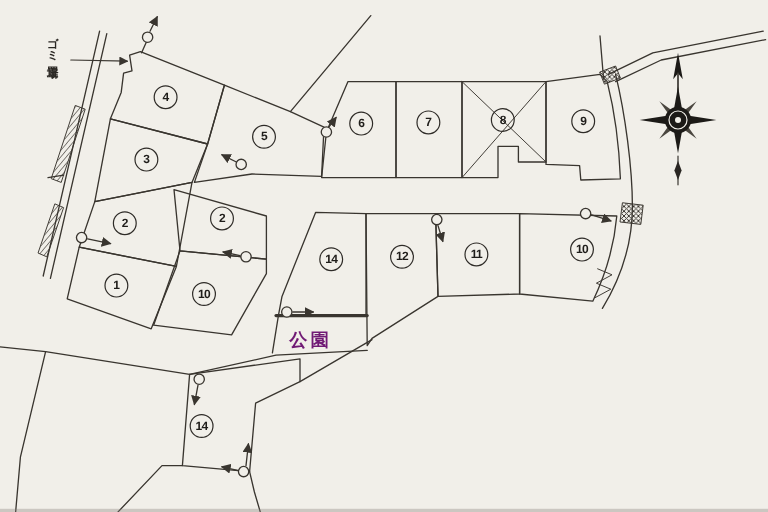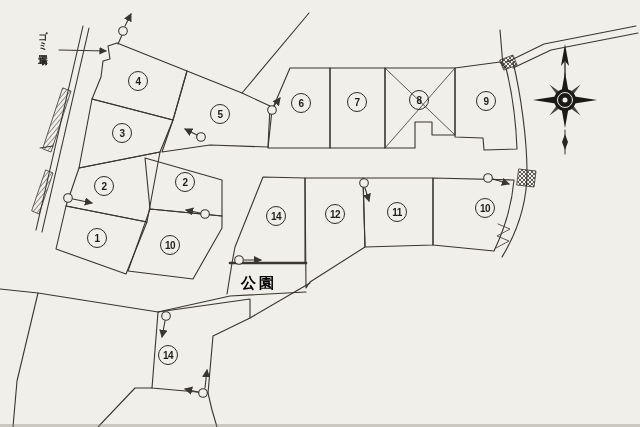--- a/index.html
+++ b/index.html
@@ -20,21 +20,21 @@
     border:1.6px solid #2e2b27;
     border-radius:50%;
     box-sizing:border-box;
     display:flex;align-items:center;justify-content:center;
     font-size:10px;font-weight:bold;color:#1f1d1a;
     letter-spacing:-0.5px;
     background:transparent;
   }
   .park-label{
     position:absolute;left:241px;top:274px;width:60px;
-    font-size:15px;font-weight:bold;color:#000000;
+    font-size:15px;font-weight:bold;color:#701a75;
     letter-spacing:3px;white-space:nowrap;
   }
   .garbage-label{
     position:absolute;left:36px;top:24px;height:60px;width:14px;
     writing-mode:vertical-rl;
     font-size:9.5px;font-weight:bold;color:#2a2723;
     letter-spacing:1px;line-height:14px;
   }
 </style>
 </head>

